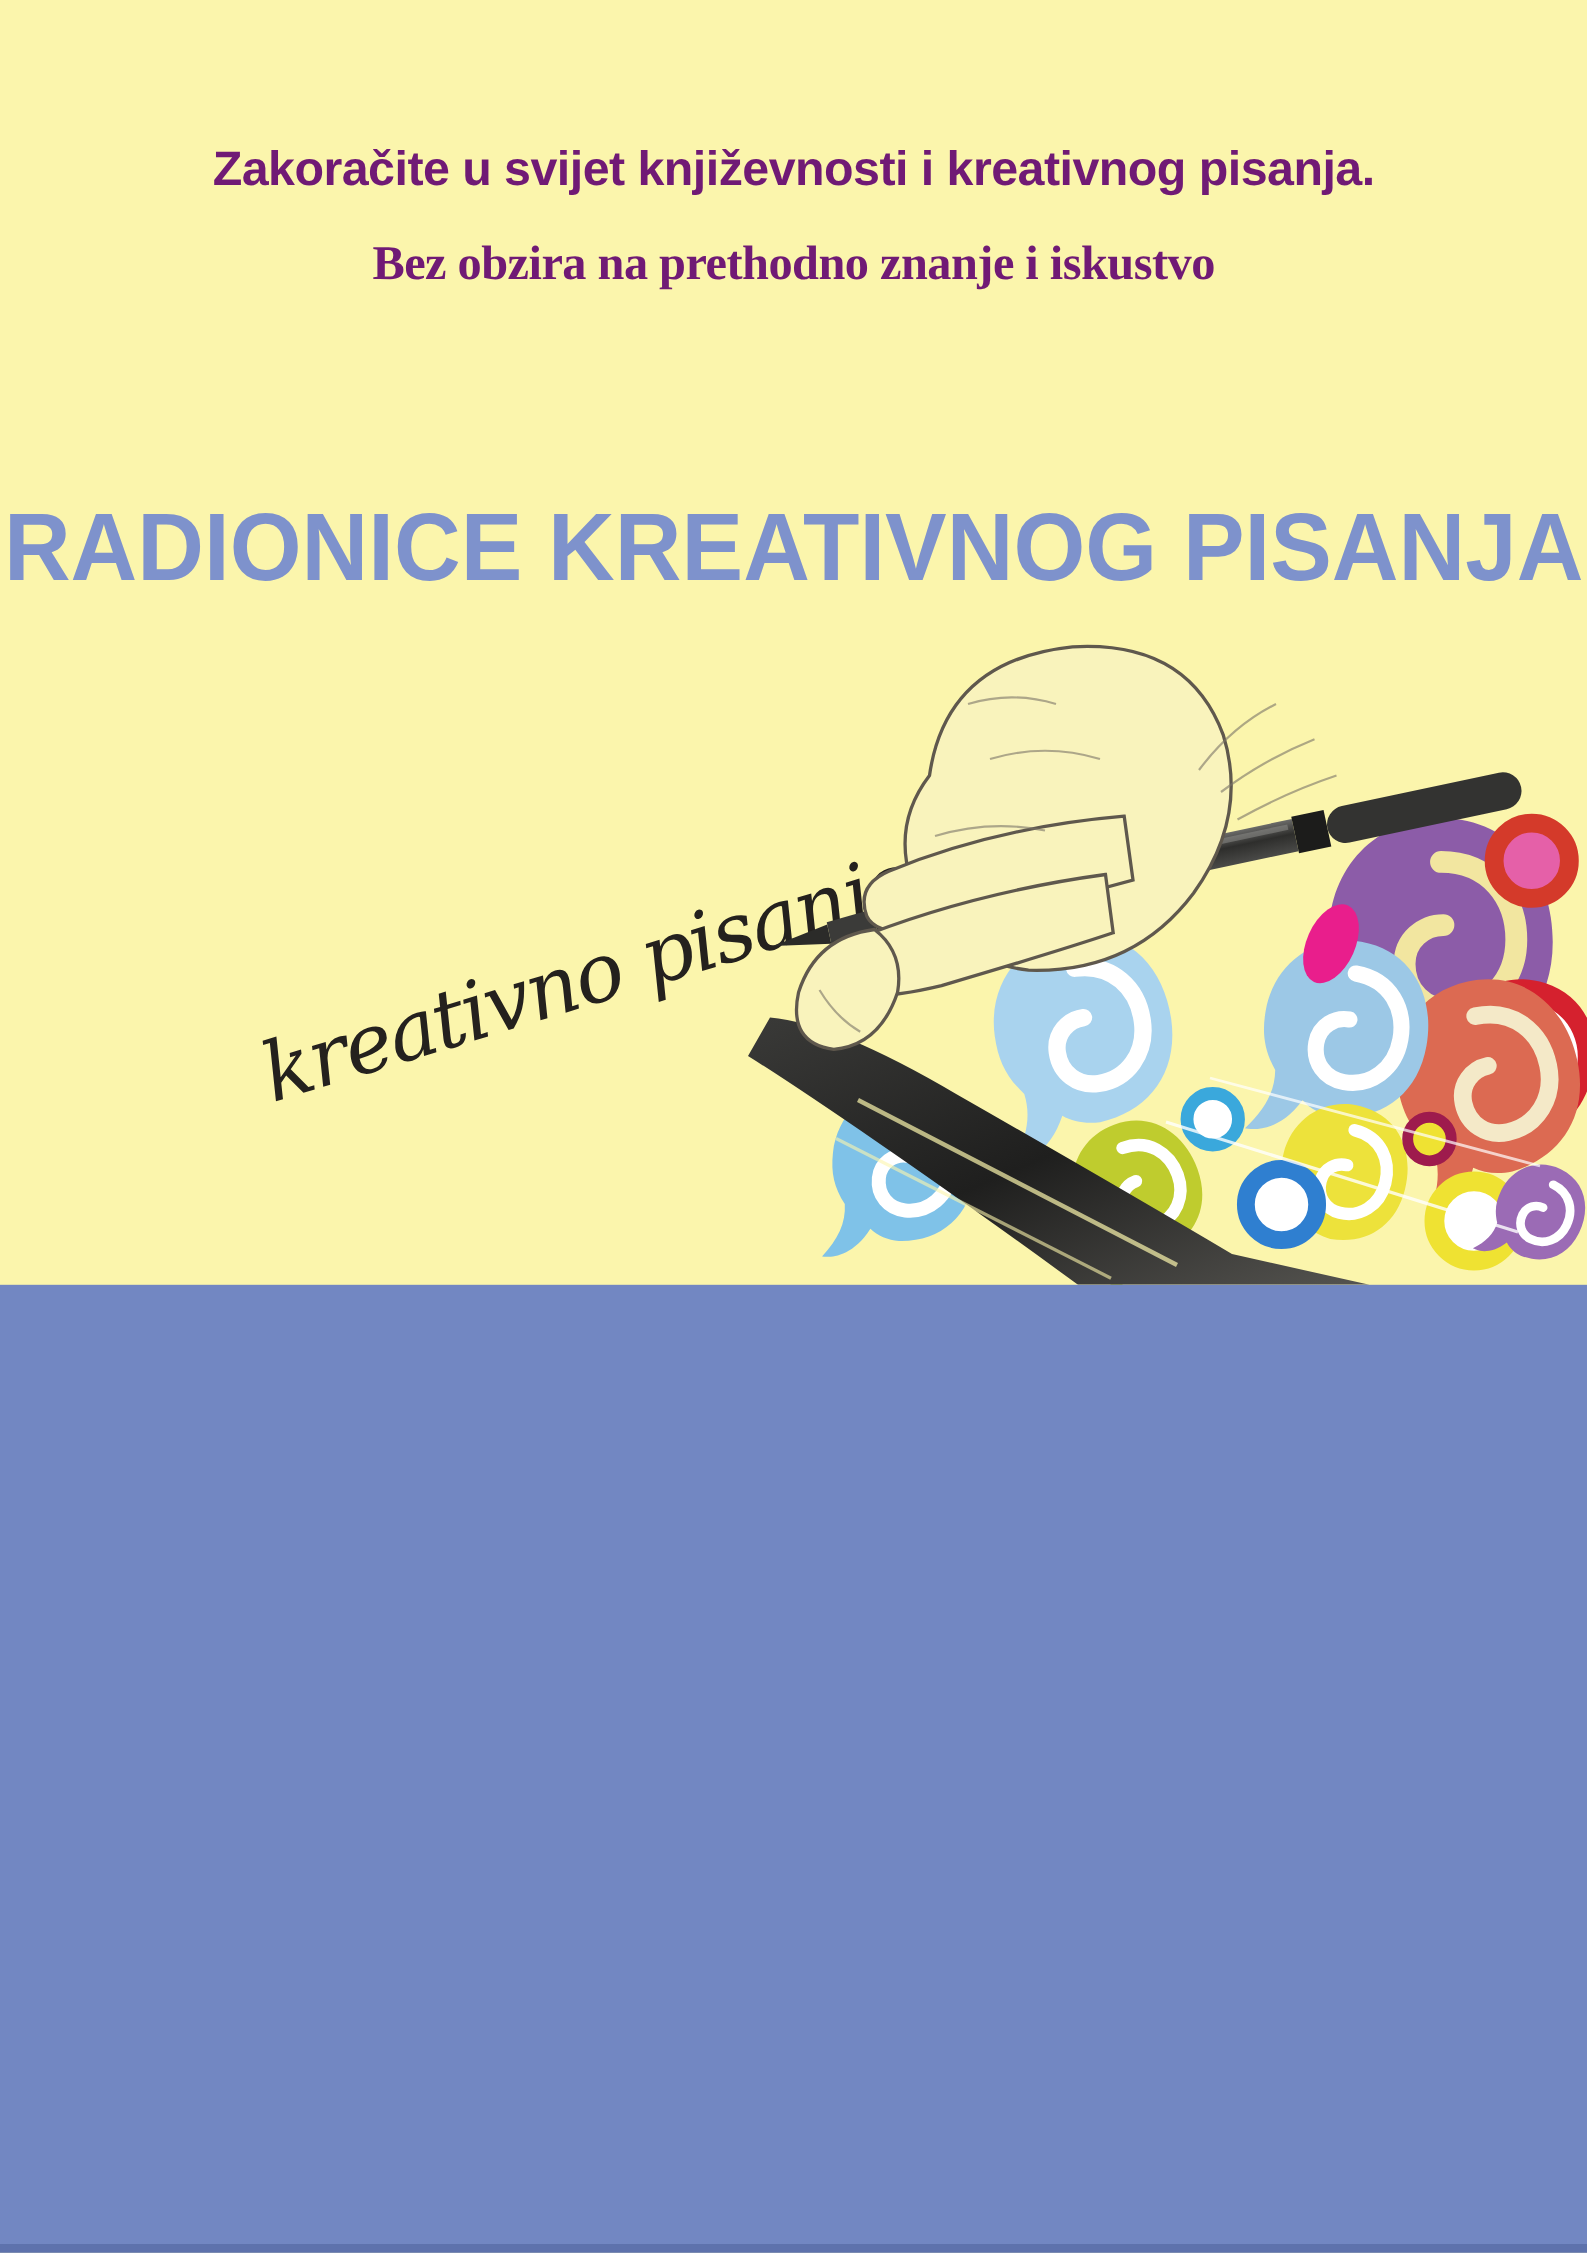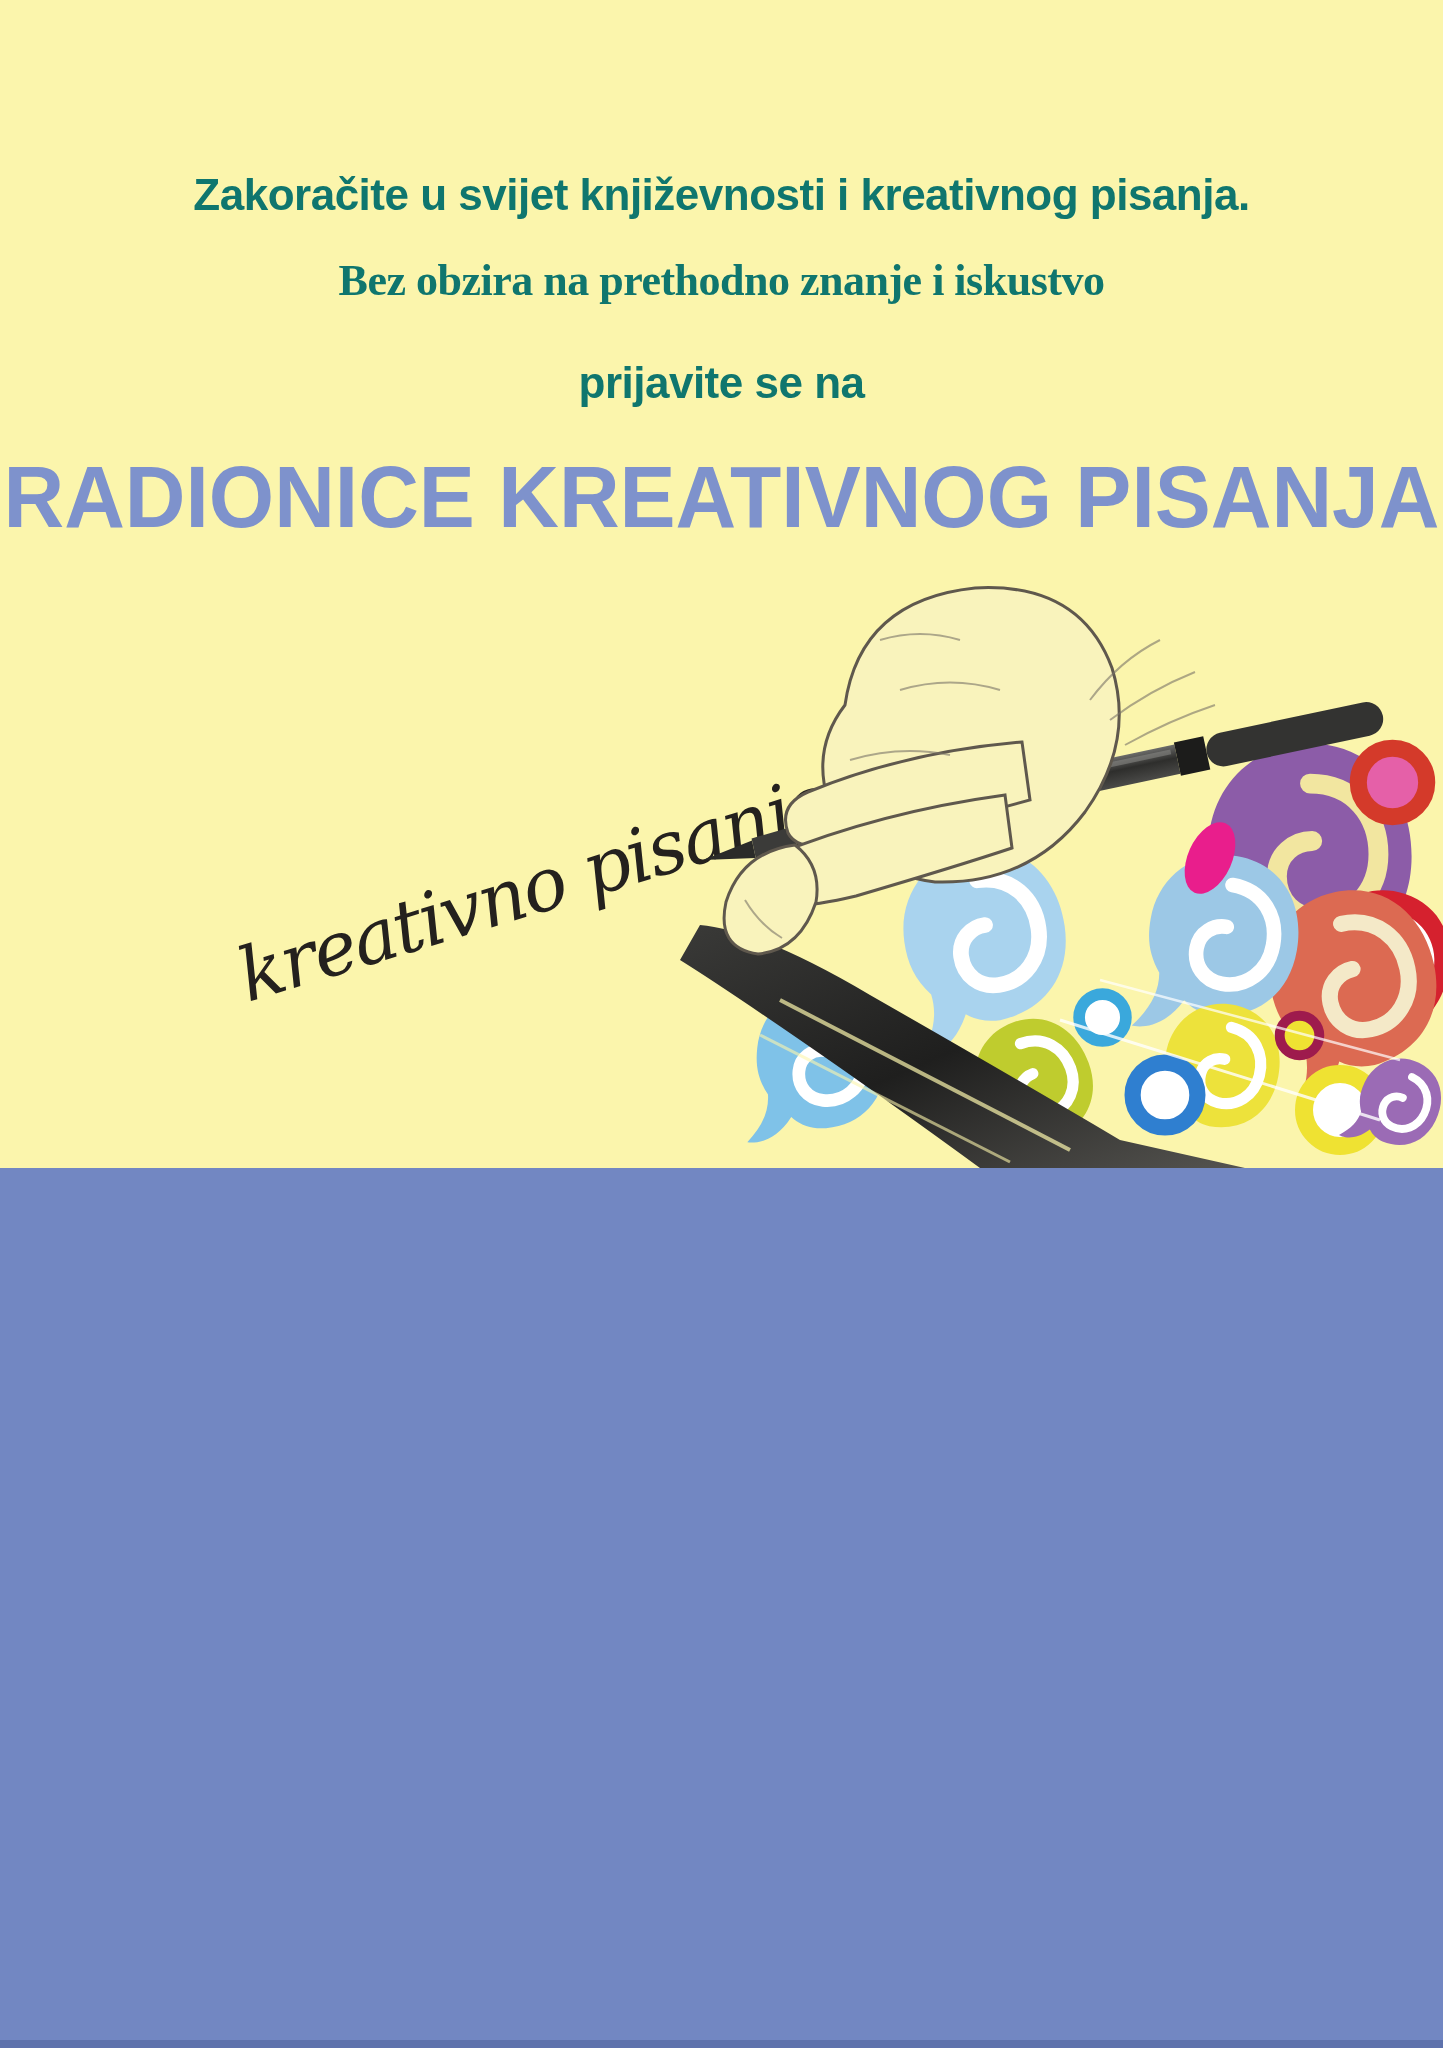--- a/index.html
+++ b/index.html
@@ -1,39 +1,38 @@
 <!DOCTYPE html>
 <html><head>
 <meta charset="utf-8">
 <style>
   html,body{margin:0;padding:0;}
   body{width:1443px;height:2048px;position:relative;overflow:hidden;
        font-family:"Liberation Sans",sans-serif;background:#FBF5AC;}
   .abs{position:absolute;}
   
   #yellow-area{left:0;top:0;width:1443px;height:1168px;background:#FBF5AC;}
-  .intro{left:0;width:1443px;text-align:center;color:#0f766e;
-         font-weight:700;font-size:44px;line-height:1;letter-spacing:-.5px;margin-top:41px;}
+  .intro{left:0;width:1443px;text-align:center;color:#701a75;
+         font-weight:700;font-size:44px;line-height:1;letter-spacing:-.5px;}
   #intro1{top:132px;} #intro2{top:218px;font-family:Liberation Serif, serif;} #intro3{top:320px;}
   #poster-title{left:0;top:455px;width:1443px;text-align:center;color:#7E92CC;
         font-weight:700;font-size:84px;line-height:1;letter-spacing:0;
         transform:scaleY(1.04);}
   
   #illustration{left:0;top:560px;width:1443px;height:608px;}
   
   #blue-area{left:0;top:1168px;width:1443px;height:880px;background:#7287C2;}
   #bottom-edge{left:0;top:2040px;width:1443px;height:8px;background:#5E72AC;}
 </style>
 </head>
 <body>
 
 <div id="yellow-area" class="abs">
   <div id="intro1" class="abs intro">Zakoračite u svijet književnosti i kreativnog pisanja.</div>
   <div id="intro2" class="abs intro">Bez obzira na prethodno znanje i iskustvo</div>
-  <div id="intro3" class="abs intro">prijavite se na</div>
   <div id="poster-title" class="abs">RADIONICE KREATIVNOG PISANJA</div>
 
   <svg id="illustration" class="abs" viewBox="0 560 1443 608">
     <defs>
       <linearGradient id="armGrad" x1="0" y1="0" x2="1" y2="1">
         <stop offset="0" stop-color="#3a3a38"></stop>
           <stop offset=".5" stop-color="#1f1f1e"></stop>
         <stop offset="1" stop-color="#555450"></stop>
       </linearGradient>
       <linearGradient id="penGrad" x1="0" y1="0" x2="0" y2="1">

